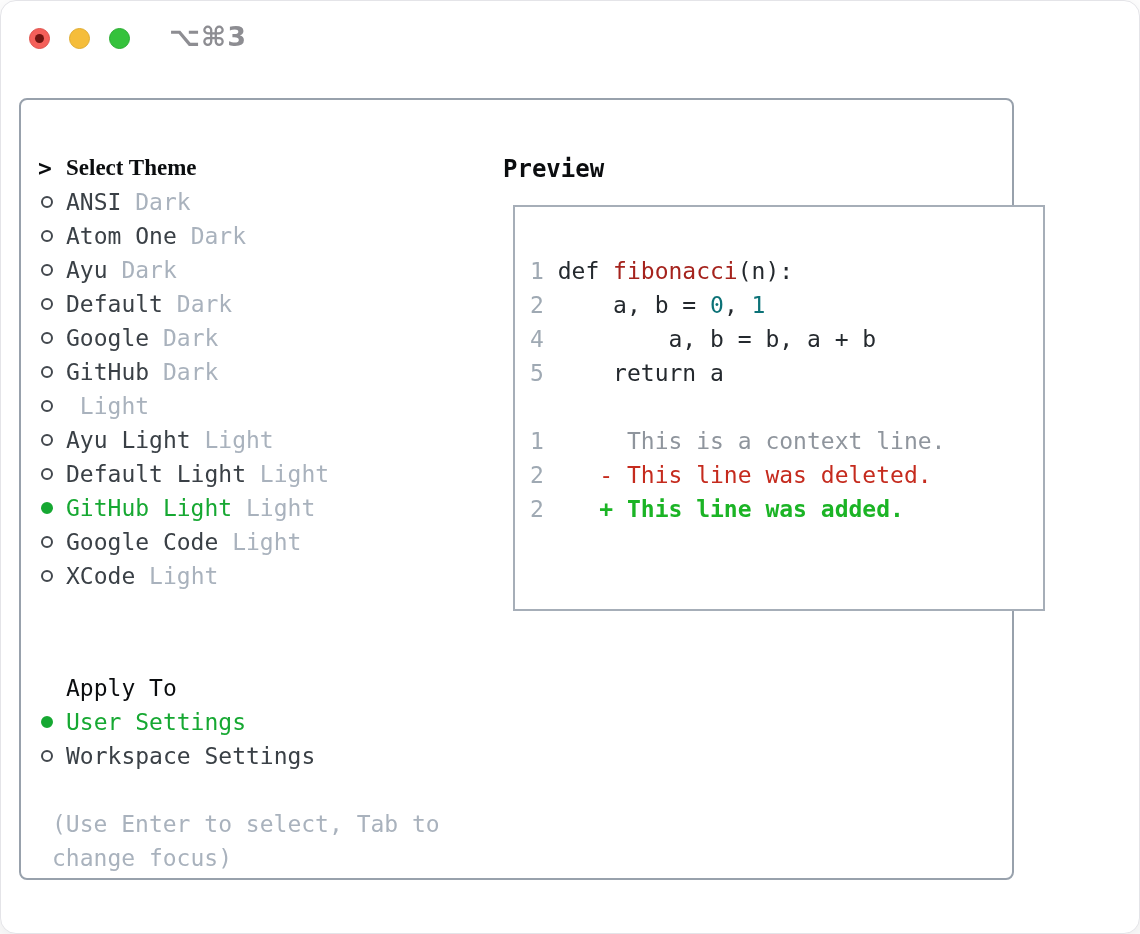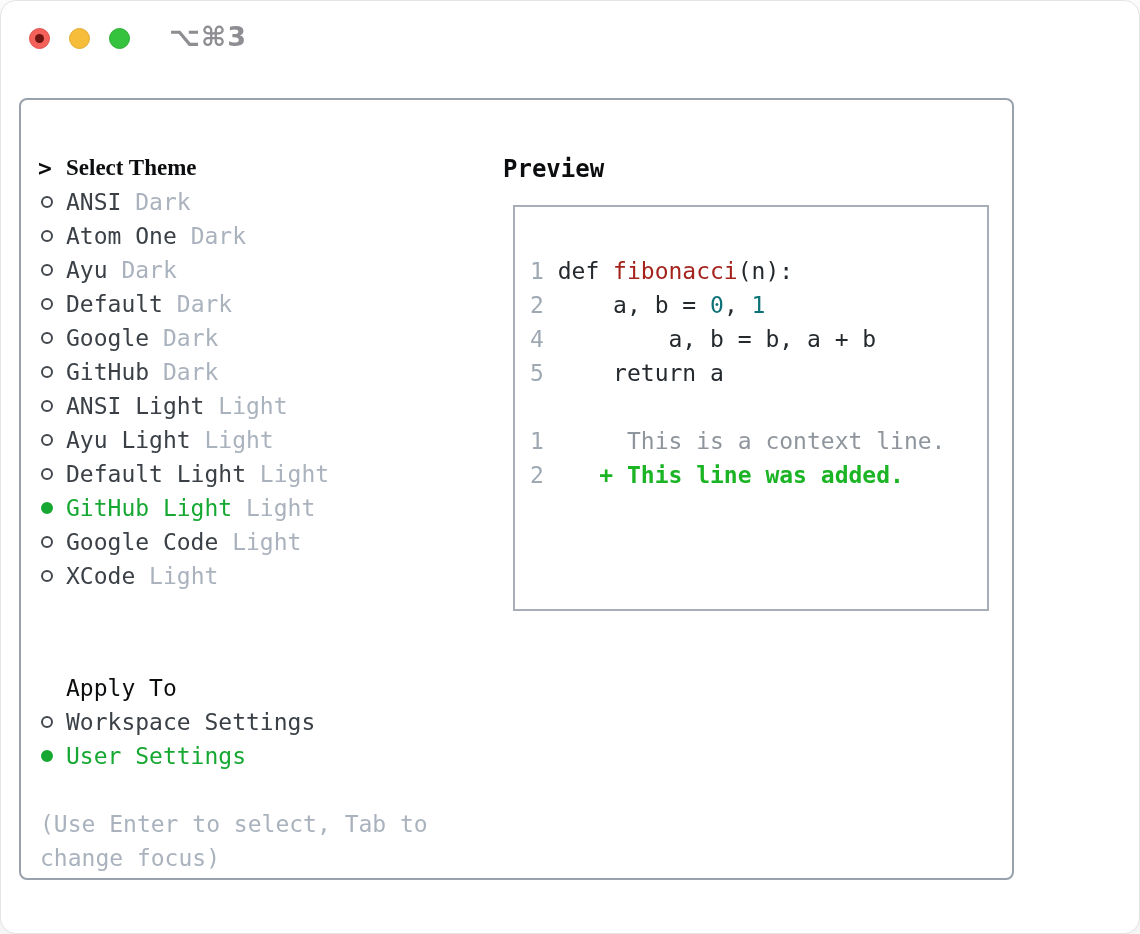--- a/index.html
+++ b/index.html
@@ -58,31 +58,31 @@
             display: inline-block; margin-left: 3px; }
   .circle.filled { background: var(--accent_green); border-color: var(--accent_green); }
 
   .tname { color: #3a4046; }
   .ttag  { color: var(--muted_gray); text-align: center; }
   .item.selected .tname { color: var(--accent_green); }
 
   .apply-header { color: #0b0d0f; padding-left: 28px; margin-top: 44px; }
 
   .help {
-    margin-top: 0; width: 420px; margin-left: 2px;
+    margin-top: 0; width: 420px; margin-left: 14px;
     color: var(--muted_gray); font-size: 23px; line-height: 34px;
     white-space: normal;
   }
 
   
   .preview-h { position: absolute; left: 482px; top: 52px; color: #0b0d0f;
                font-weight: bold; font-size: 24px; line-height: 34px; }
   .preview-box {
     position: absolute; left: 492px; top: 105px;
-    width: 476px; height: 406px;
+    width: 532px; height: 406px;
     border: 2px solid #a6aeb8; background: #ffffff;
     padding: 47px 10px 0 15px; overflow: hidden;
   }
   .pline { min-height: 34px; line-height: 34px; font-size: 23px; white-space: pre; }
   .seg-ln      { color: var(--line_number_gray); }
   .seg-code    { color: #24292e; }
   .seg-func    { color: var(--function_red); }
   .seg-num     { color: var(--number_teal); }
   .seg-builtin { color: var(--builtin_blue); }
   .seg-ctx     { color: var(--context_gray); text-align: right; }
@@ -111,50 +111,51 @@
         <span class="marker prompt">&gt;</span><span class="htext">Select Theme</span>
       </div>
 
       <div id="theme-list">
           <div class="row item"><span class="marker"><span class="circle"></span></span><span class="tname">ANSI</span><span class="ttag"> Dark</span></div>
           <div class="row item"><span class="marker"><span class="circle"></span></span><span class="tname">Atom One</span><span class="ttag"> Dark</span></div>
           <div class="row item"><span class="marker"><span class="circle"></span></span><span class="tname">Ayu</span><span class="ttag"> Dark</span></div>
           <div class="row item"><span class="marker"><span class="circle"></span></span><span class="tname">Default</span><span class="ttag"> Dark</span></div>
           <div class="row item"><span class="marker"><span class="circle"></span></span><span class="tname">Google</span><span class="ttag"> Dark</span></div>
           <div class="row item"><span class="marker"><span class="circle"></span></span><span class="tname">GitHub</span><span class="ttag"> Dark</span></div>
-          <div class="row item"><span class="marker"><span class="circle"></span></span><span class="tname">ANSI Light</span><span class="ttag"> Light</span></div>
+          <div class="row item"><span class="marker"><span class="circle"></span></span><span class="ttag"> Light</span></div>
           <div class="row item"><span class="marker"><span class="circle"></span></span><span class="tname">Ayu Light</span><span class="ttag"> Light</span></div>
           <div class="row item"><span class="marker"><span class="circle"></span></span><span class="tname">Default Light</span><span class="ttag"> Light</span></div>
           <div class="row item selected"><span class="marker"><span class="circle filled"></span></span><span class="tname">GitHub Light</span><span class="ttag"> Light</span></div>
           <div class="row item"><span class="marker"><span class="circle"></span></span><span class="tname">Google Code</span><span class="ttag"> Light</span></div>
           <div class="row item"><span class="marker"><span class="circle"></span></span><span class="tname">XCode</span><span class="ttag"> Light</span></div>
         </div>
 
       <div class="spacer"></div>
 
       <div class="row apply-header">Apply To</div>
 
       <div id="apply-list">
+          <div class="row item selected"><span class="marker"><span class="circle filled"></span></span><span class="tname">User Settings</span></div>
           <div class="row item"><span class="marker"><span class="circle"></span></span><span class="tname">Workspace Settings</span></div>
-          <div class="row item selected"><span class="marker"><span class="circle filled"></span></span><span class="tname">User Settings</span></div>
         </div>
 
       <div class="spacer"></div>
 
       <div class="help">(Use Enter to select, Tab to change focus)</div>
     </div>
 
     <div class="preview-h">Preview</div>
 
     <div class="preview-box">
       <div id="preview-lines">
           <div class="pline"><span class="seg-ln">1 </span><span class="seg-code">def </span><span class="seg-func">fibonacci</span><span class="seg-code">(n):</span></div>
           <div class="pline"><span class="seg-ln">2 </span><span class="seg-code">    a, b = </span><span class="seg-num">0</span><span class="seg-code">, </span><span class="seg-num">1</span></div>
           <div class="pline"><span class="seg-ln">4 </span><span class="seg-code">        a, b = b, a + b</span></div>
           <div class="pline"><span class="seg-ln">5 </span><span class="seg-code">    return a</span></div>
           <div class="pline"></div>
           <div class="pline"><span class="seg-ln">1 </span><span class="seg-ctx">     This is a context line.</span></div>
+          <div class="pline"><span class="seg-ln">2 </span><span class="seg-del">   - This line was deleted.</span></div>
           <div class="pline"><span class="seg-ln">2 </span><span class="seg-add">   + This line was added.</span></div>
         </div>
     </div>
 
   </div>
 </div>
 
 </body></html>

